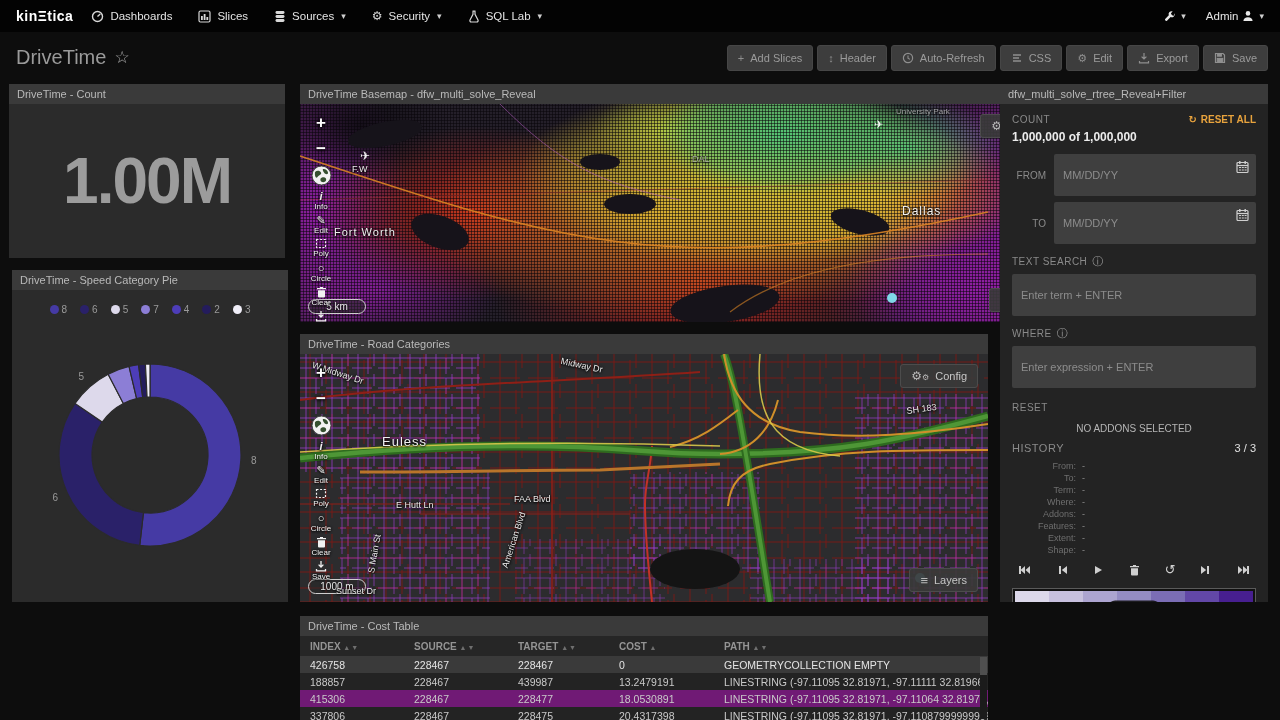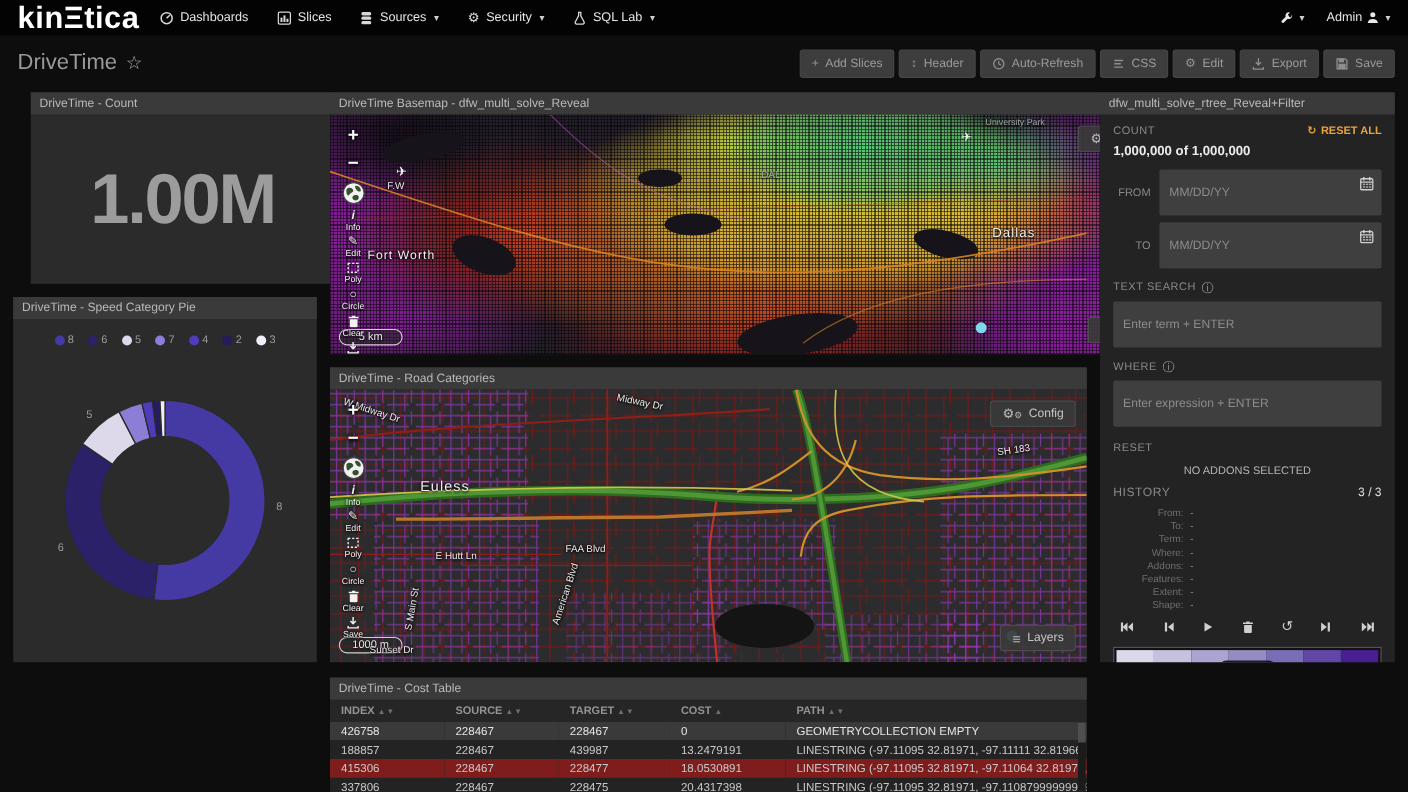--- a/index.html
+++ b/index.html
@@ -2,21 +2,21 @@
 <html><head>
 <meta charset="utf-8">
 <style>
   * { margin:0; padding:0; box-sizing:border-box; }
   html,body { width:1280px; height:720px; overflow:hidden; background:#0d0d0d;
     font-family:"Liberation Sans","DejaVu Sans",sans-serif; color:#ccc; }
 
   
   .navbar { position:absolute; left:0; top:0; width:1280px; height:32px; background:#030303;
     display:flex; align-items:center; z-index:50; }
-  .logo { font-size:28px; font-weight:bold; color:#fff; letter-spacing:.5px; padding:0 18px 0 16px; cursor:pointer; }
+  .logo { font-size:14px; font-weight:bold; color:#fff; letter-spacing:.5px; padding:0 18px 0 16px; cursor:pointer; }
   .logo .xi { font-weight:bold; }
   .nav-menu { display:flex; align-items:center; gap:26px; }
   .nav-item { display:flex; align-items:center; gap:6px; color:#e4e4e4; font-size:11.5px; cursor:pointer; }
   .nav-item svg, .nav-item .uicon { color:#d8d8d8; fill:#d8d8d8; }
   .caret { font-size:9px; color:#cfcfcf; margin-left:1px; }
   .nav-right { margin-left:auto; display:flex; align-items:center; gap:20px; padding-right:16px; }
   .nav-right .nav-item { gap:4px; }
 
   
   .page-header { position:absolute; left:0; top:32px; width:1280px; height:46px; }
@@ -27,21 +27,21 @@
   .tb-btn { height:26px; padding:0 10px; background:#3d3d3d; border:1px solid #464646; border-radius:3px;
     color:#9b9b9b; font-size:11px; display:flex; align-items:center; gap:6px; cursor:pointer; }
   .tb-btn .ticon { color:#8f8f8f; fill:none; stroke:#8f8f8f; font-size:11px; line-height:1; }
 
   
   .panel { position:absolute; background:#2b2b2b; }
   .panel-h { height:20px; background:#3a3a3a; color:#b9b9b9; font-size:11px; line-height:20px;
     padding:0 8px; white-space:nowrap; overflow:hidden; }
   .panel-body { position:relative; overflow:hidden; }
 
-  #count-panel { left:28px; top:84px; width:276px; height:174px; }
+  #count-panel { left:9px; top:84px; width:276px; height:174px; }
   #count-panel .panel-body { height:154px; display:flex; align-items:center; justify-content:center; }
   .big-metric { font-size:64px; font-weight:bold; color:#9c9c9c; letter-spacing:-2px; }
 
   #pie-panel { left:12px; top:270px; width:276px; height:332px; }
   #pie-panel .panel-body { height:312px; }
   .pie-legend { display:flex; justify-content:center; gap:13px; padding-top:14px; }
   .leg-item { display:flex; align-items:center; gap:3px; font-size:10px; color:#9a9a9a; cursor:pointer; }
   .leg-dot { width:9px; height:9px; border-radius:50%; display:inline-block; }
 
   #basemap-panel { left:300px; top:84px; width:768px; height:238px; }
@@ -95,21 +95,21 @@
 
   
   #table-panel { left:300px; top:616px; width:688px; height:104px; background:#262626; }
   #table-panel .panel-body { height:84px; }
   table.cost { width:100%; border-collapse:collapse; table-layout:fixed; }
   table.cost th { text-align:left; font-size:10px; color:#949494; font-weight:bold; height:20px;
     padding:0 0 0 10px; white-space:nowrap; }
   table.cost th .arrows { color:#6f6f6f; font-size:7px; letter-spacing:1px; }
   table.cost td { font-size:10.5px; color:#c9c9c9; height:17px; padding:0 0 0 10px;
     white-space:nowrap; overflow:hidden; }
-  table.cost tr.r-odd td { background:#7f1d1d; }
+  table.cost tr.r-odd td { background:#701a75; }
   table.cost tr.r-even td { background:#232323; }
   table.cost tr.sel td { background:#3a3a3a; color:#e4e4e4; }
   .tbl-scroll { position:absolute; right:1px; top:21px; width:7px; height:62px; background:#1b1b1b; }
   .tbl-thumb { width:7px; height:18px; background:#4f4f4f; }
 
   
   #filter-panel { left:1000px; top:84px; width:268px; height:518px; background:#232323; }
   #filter-panel .panel-body { height:498px; padding:10px 12px; }
   .sec-label { font-size:10px; color:#8a8a8a; letter-spacing:.5px; }
   .row-between { display:flex; justify-content:space-between; align-items:flex-end; }

